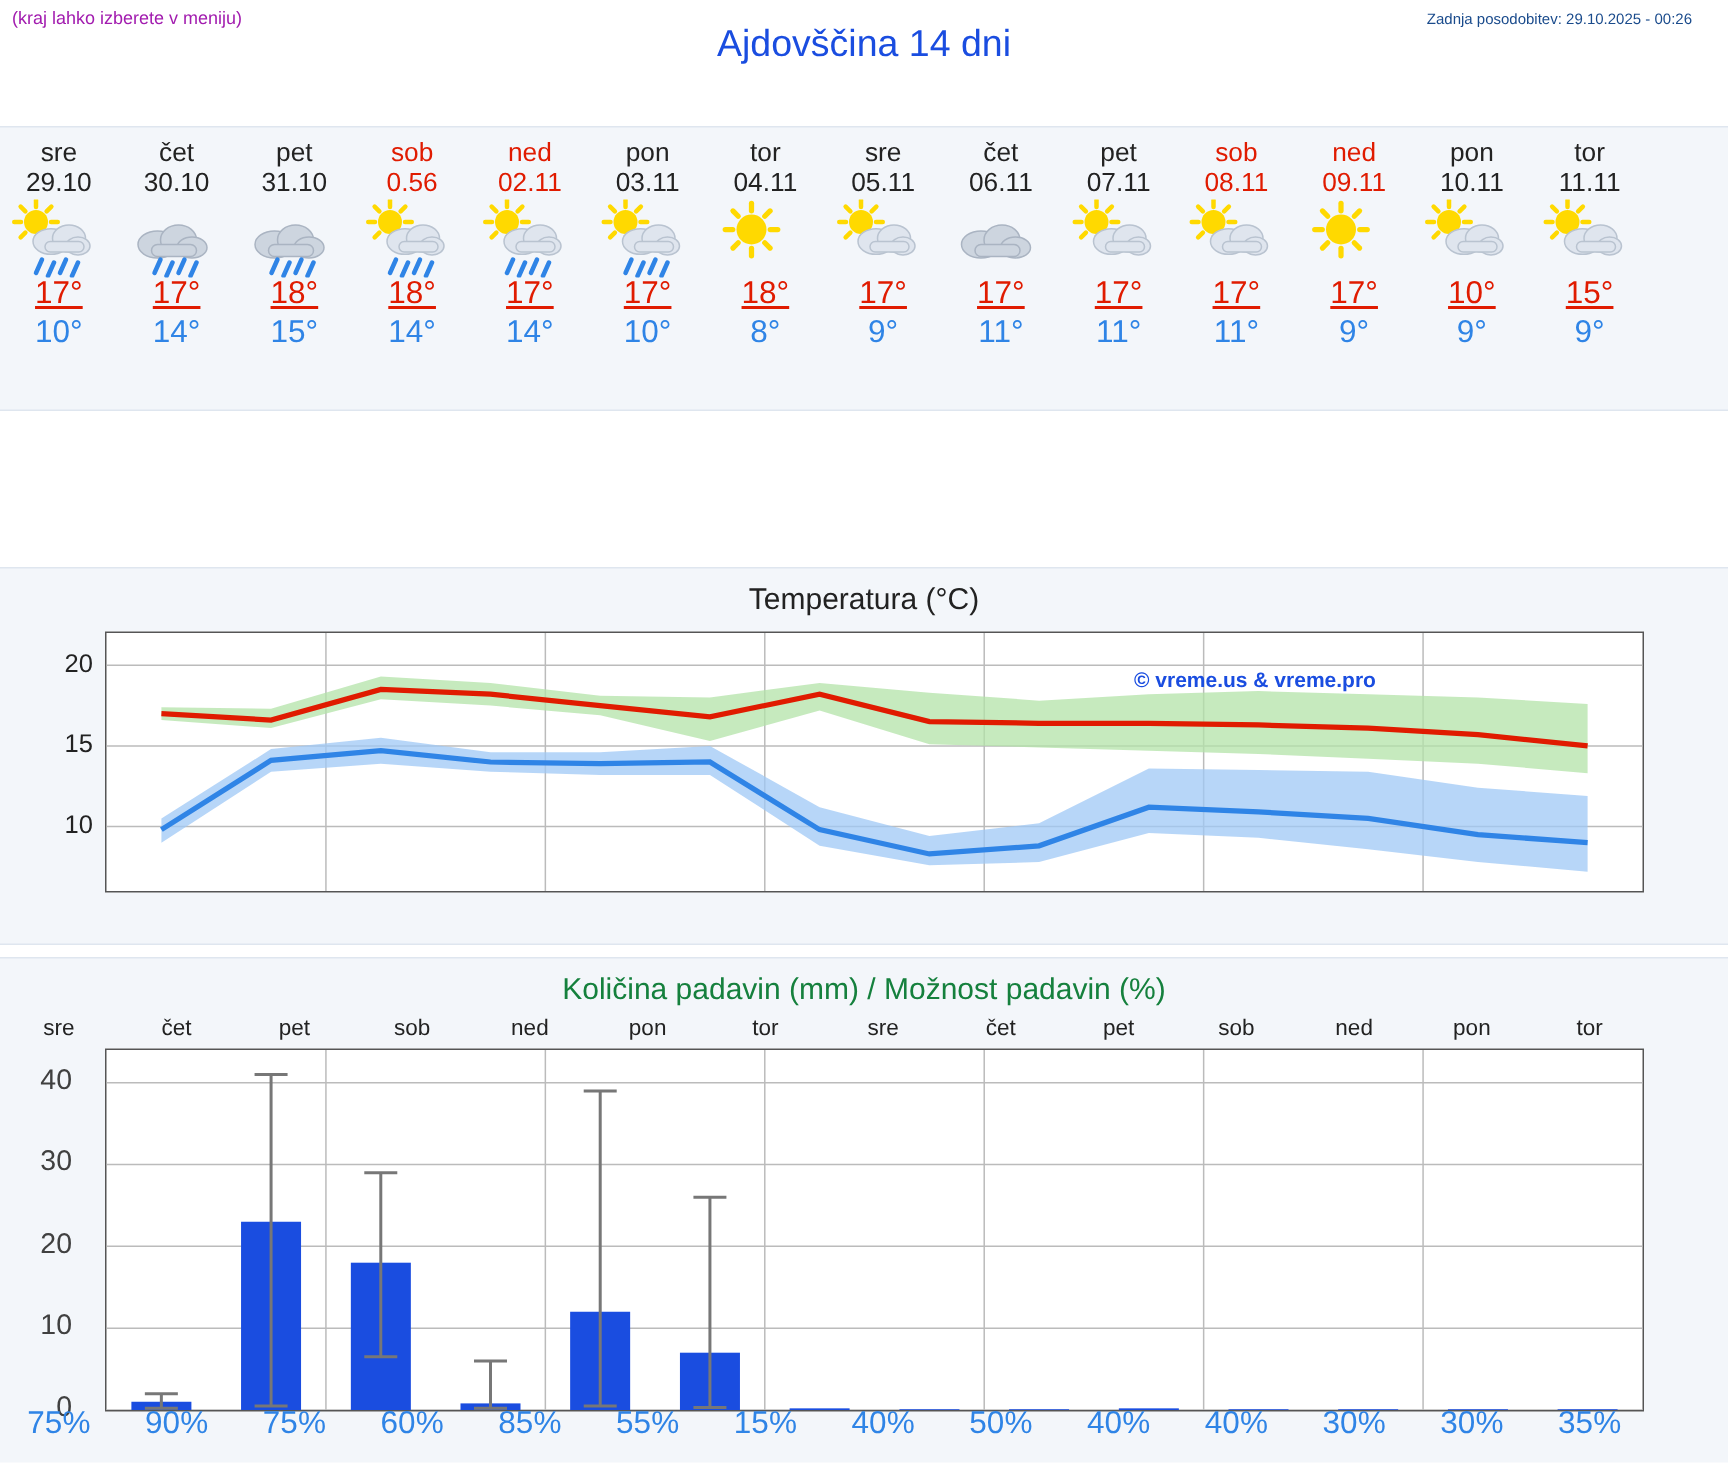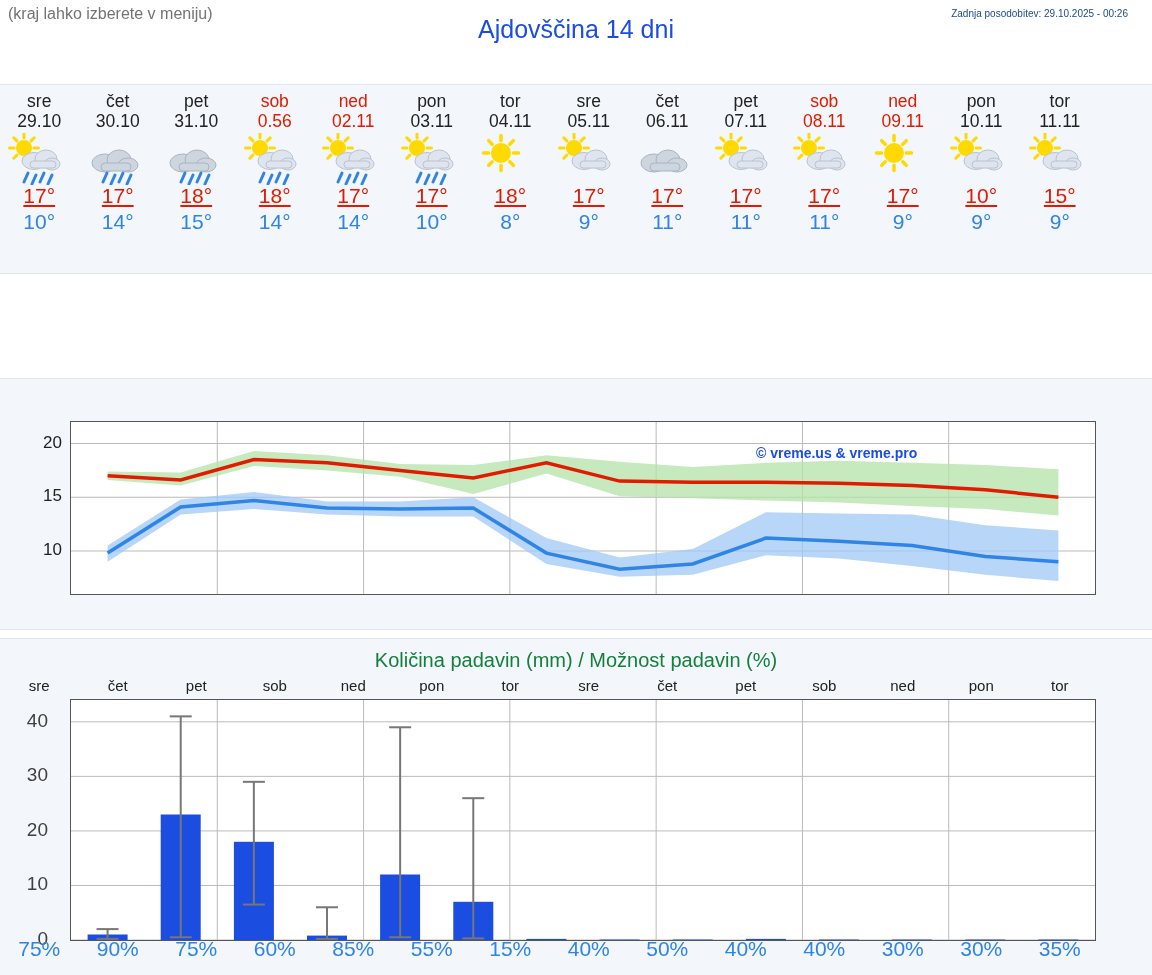--- a/index.html
+++ b/index.html
@@ -4,21 +4,21 @@
 <style>
   html,body{margin:0;padding:0;}
   body{
     width:1152px;height:975px;
     background:#ffffff;
     font-family:"Liberation Sans", sans-serif;
     position:relative;
     overflow:hidden;
   }
   .topbar{position:relative;height:60px;}
-  .topleft{position:absolute;left:8px;top:5px;font-size:16px;color:#737373;}
+  .topleft{position:absolute;left:8px;top:5px;font-size:12px;color:#a21caf;}
   .topright{position:absolute;right:24px;top:8px;font-size:10px;color:#1a4b8c;}
   .pagetitle{position:absolute;left:0;right:0;top:15px;text-align:center;font-size:25px;color:#1a4de0;}
 
   
   .daysband{position:absolute;top:84px;left:0;width:1152px;height:188px;background:#f3f6fa;border-top:1px solid #dfe6ef;border-bottom:1px solid #dfe6ef;}
   .daysrow{display:flex;width:1152px;height:188px;}
   .daycell{flex:0 0 78.5px;width:78.5px;position:relative;text-align:center;}
   .daycell .dw{font-size:17.5px;color:#222;margin-top:6px;line-height:20px;}
   .daycell .dd{font-size:17.5px;color:#222;line-height:20px;}
   .daycell.weekend .dw,.daycell.weekend .dd{color:#e01b00;}
@@ -389,20 +389,21 @@
     </g>
           </svg>
         </div>
         <div class="tmax">15°</div>
         <div class="tmin">9°</div>
       </div>
     </div>
 </div>
 
 <div class="tempsection">
+  <div class="charttitle">Temperatura (°C)</div>
   <div class="ylabels" id="temp-ylabels">
       <div style="top: 129px;">10</div>
       <div style="top: 75.25px;">15</div>
       <div style="top: 21.5px;">20</div>
     </div>
   <div class="plotwrap">
     <svg id="temp-svg" width="1024" height="172" viewBox="0 0 1024 172">
         <line x1="0" y1="129" x2="1024" y2="129" stroke="#bbbbbb" stroke-width="1"></line>
         <line x1="0" y1="75.25" x2="1024" y2="75.25" stroke="#bbbbbb" stroke-width="1"></line>
         <line x1="0" y1="21.5" x2="1024" y2="21.5" stroke="#bbbbbb" stroke-width="1"></line>

